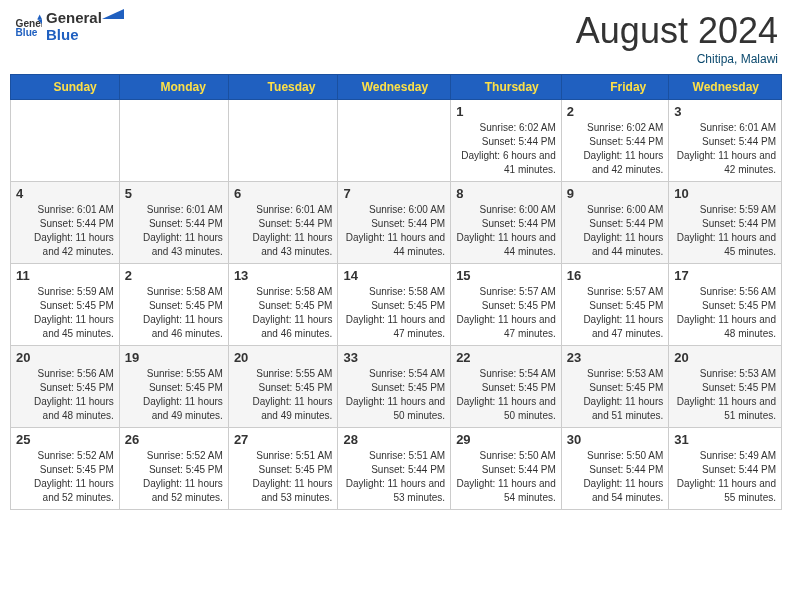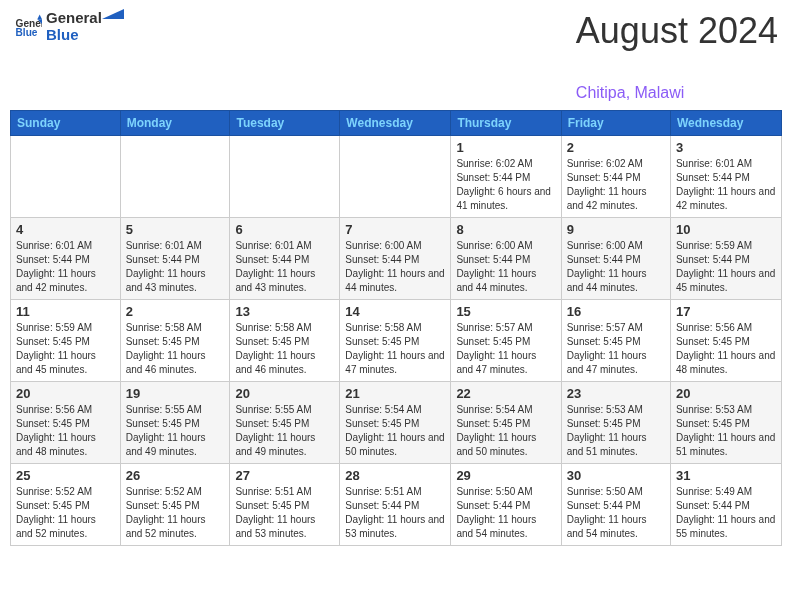--- a/index.html
+++ b/index.html
@@ -20,41 +20,41 @@
     .logo {
       display: flex;
       align-items: center;
       gap: 2px;
     }
     .logo-icon {
       width: 28px;
       height: 28px;
     }
     .title-block {
+      text-align: right;
     }
     .month-title {
       font-size: 36px;
       font-weight: normal;
       color: #333;
     }
     .subtitle {
-      font-size: 16px;
-      color: #8b5cf6;
-      margin-top: 32px;
+      font-size: 12px;
+      color: #0c4a6e;
     }
     .calendar-table {
       width: 100%;
       border-collapse: collapse;
       font-size: 10.5px;
     }
     .calendar-table th {
       background-color: #2060c0;
-      color: #7dd3fc;
-      text-align: left;
-      padding: 5px 6px;
+      color: #fde047;
+      text-align: right;
+      padding: 5px 22px;
       font-size: 12px;
       border: 1px solid #1a50a0;
     }
     .calendar-table td {
       border: 1px solid #ccc;
       padding: 4px 5px;
       vertical-align: top;
       height: 78px;
       width: 113px;
       background: #fff;
@@ -66,20 +66,21 @@
       font-size: 13px;
       font-weight: bold;
       color: #333;
       display: block;
       margin-bottom: 2px;
     }
     .day-info {
       font-size: 10px;
       color: #333;
       line-height: 1.4;
+      text-align: right;
     }
     .empty-cell {
       background: #fff !important;
     }
   </style>
 </head>
 <body>
 
 <div class="header">
   <div class="logo">
@@ -281,21 +282,21 @@
         </td>
         <td>
           <span class="day-number">20</span>
           <div class="day-info">
             <span>Sunrise: 5:55 AM</span><br>
             <span>Sunset: 5:45 PM</span><br>
             <span>Daylight: 11 hours and 49 minutes.</span>
           </div>
         </td>
         <td>
-          <span class="day-number">21</span>
+          <span class="day-number">33</span>
           <div class="day-info">
             <span>Sunrise: 5:54 AM</span><br>
             <span>Sunset: 5:45 PM</span><br>
             <span>Daylight: 11 hours and 50 minutes.</span>
           </div>
         </td>
         <td>
           <span class="day-number">22</span>
           <div class="day-info">
             <span>Sunrise: 5:54 AM</span><br>

